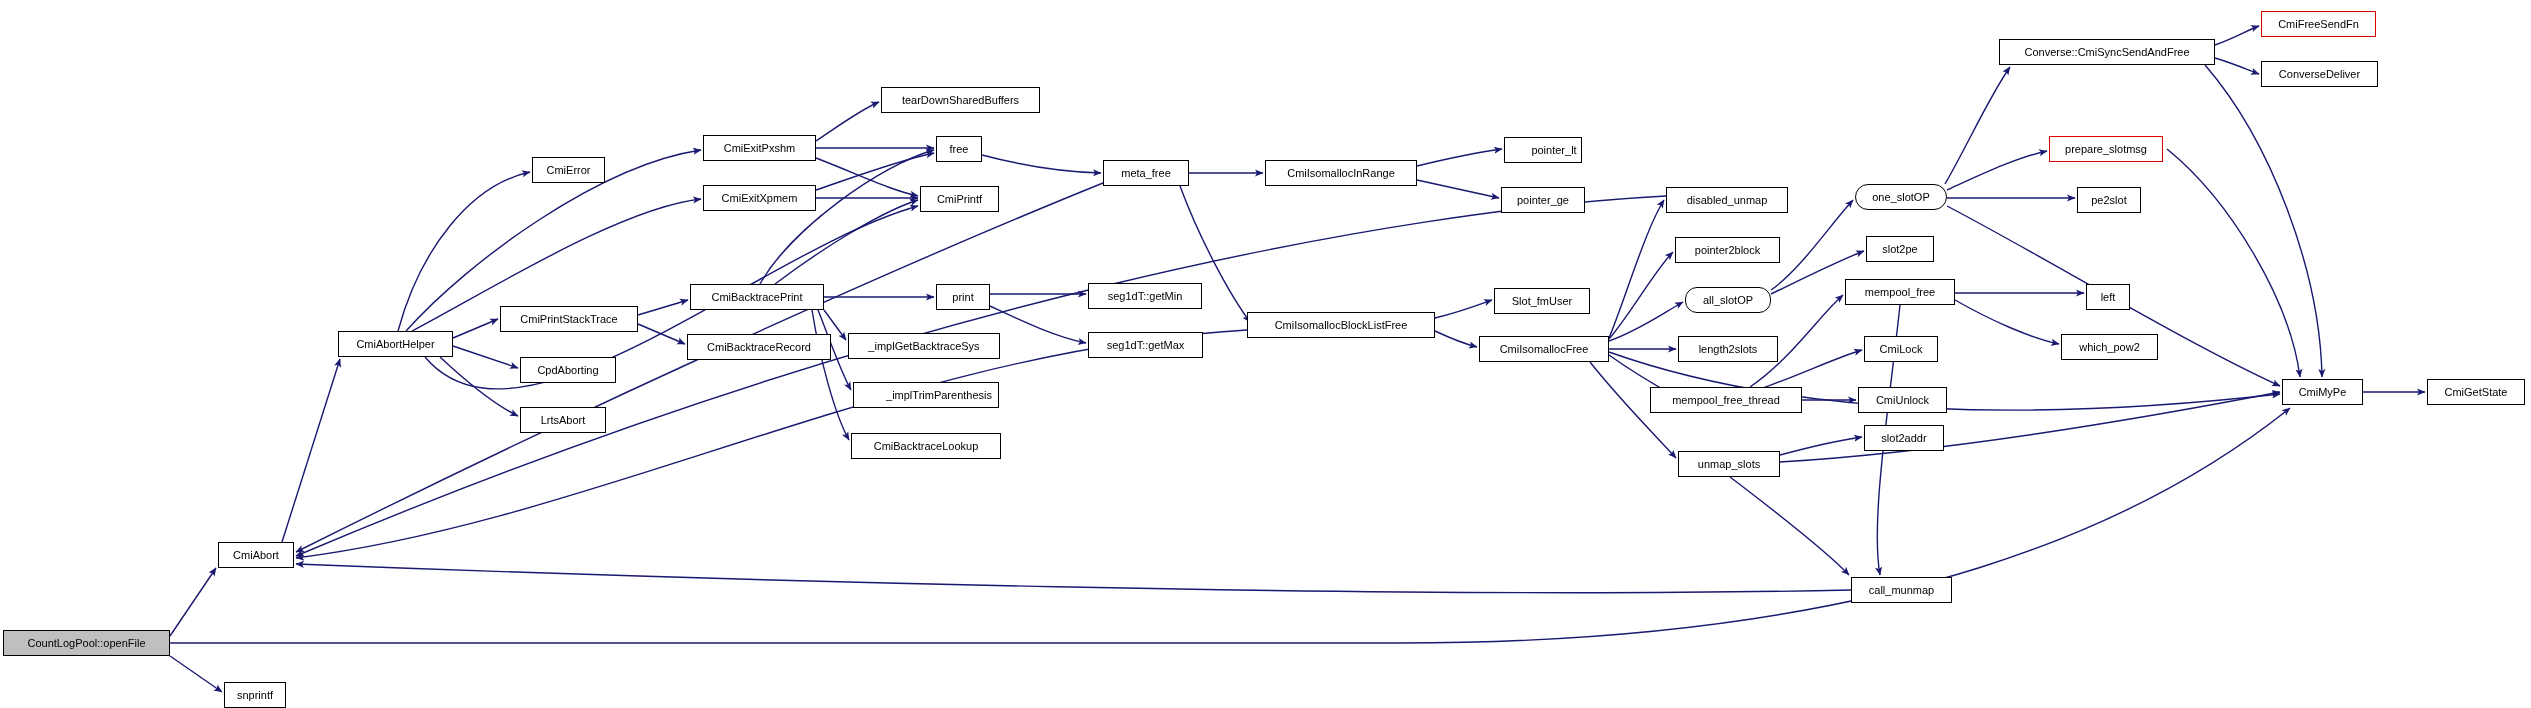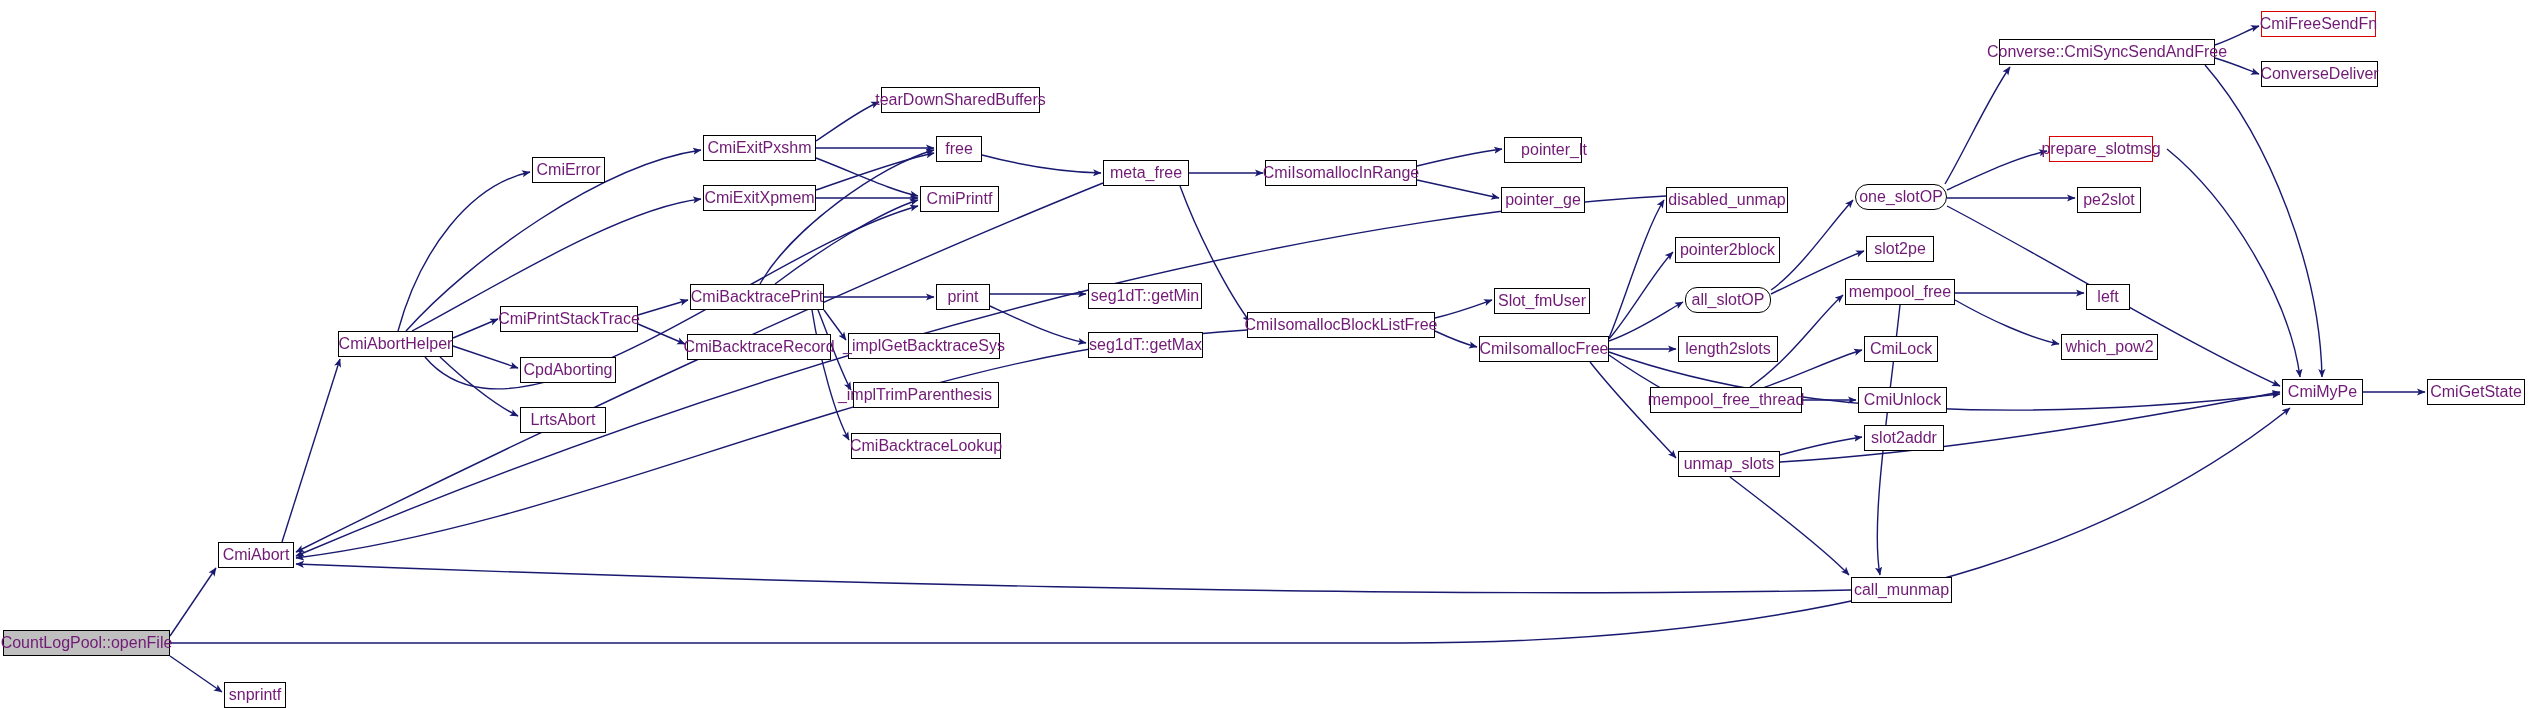--- a/index.html
+++ b/index.html
@@ -1,21 +1,21 @@
 <!DOCTYPE html>
 <html><head>
 <meta charset="utf-8">
 <style>
   html,body{margin:0;padding:0;background:#ffffff;}
   #canvas{position:relative;width:2531px;height:708px;background:#ffffff;
           font-family:"Liberation Sans","DejaVu Sans",sans-serif;overflow:hidden;}
   svg.edges{position:absolute;left:0;top:0;width:2531px;height:708px;pointer-events:none;}
   .node{position:absolute;box-sizing:border-box;border:1px solid #000000;background:#ffffff;
         display:flex;align-items:center;justify-content:center;
-        font-size:16px;color:#701a75;line-height:1;white-space:nowrap;padding:0 6px;}
+        font-size:11px;color:#000000;line-height:1;white-space:nowrap;padding:0 6px;}
   .node.root{background:#bfbfbf;border-color:#000000;}
   .node.hot{border-color:#dd0000;border-width:1px;}
   .edgepath{fill:none;stroke:#191970;stroke-width:1.4;}
 </style>
 </head>
 <body>
 
 <div id="canvas">
   <svg class="edges" viewBox="0 0 2531 708">
     <defs>
@@ -207,21 +207,21 @@
       </div>
       <div class="node" style="left: 1858px; top: 387px; width: 89px; height: 26px;">
         <span>CmiUnlock</span>
       </div>
       <div class="node" style="left: 1864px; top: 425px; width: 80px; height: 26px;">
         <span>slot2addr</span>
       </div>
       <div class="node" style="left: 1851px; top: 577px; width: 101px; height: 26px;">
         <span>call_munmap</span>
       </div>
-      <div class="node hot" style="left: 2049px; top: 136px; width: 104px; height: 26px;">
+      <div class="node hot" style="left: 2049px; top: 136px; width: 114px; height: 26px;">
         <span>prepare_slotmsg</span>
       </div>
       <div class="node" style="left: 2077px; top: 187px; width: 64px; height: 26px;">
         <span>pe2slot</span>
       </div>
       <div class="node" style="left: 2086px; top: 284px; width: 44px; height: 26px;">
         <span>left</span>
       </div>
       <div class="node" style="left: 2061px; top: 334px; width: 97px; height: 26px;">
         <span>which_pow2</span>

